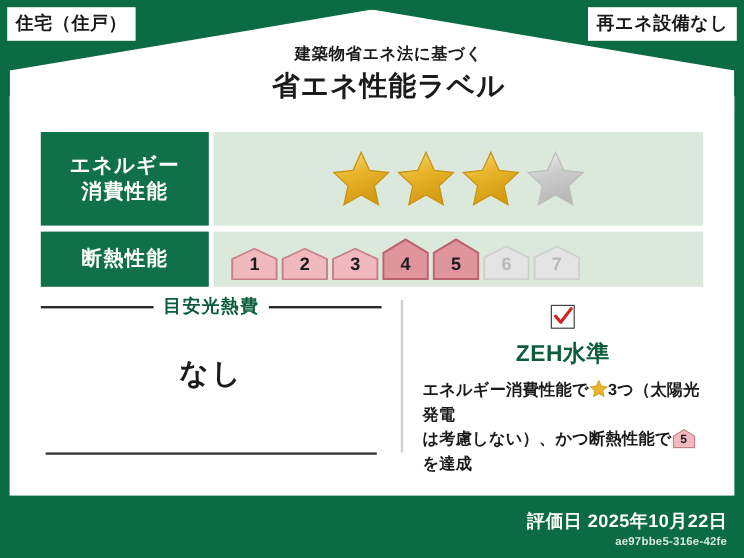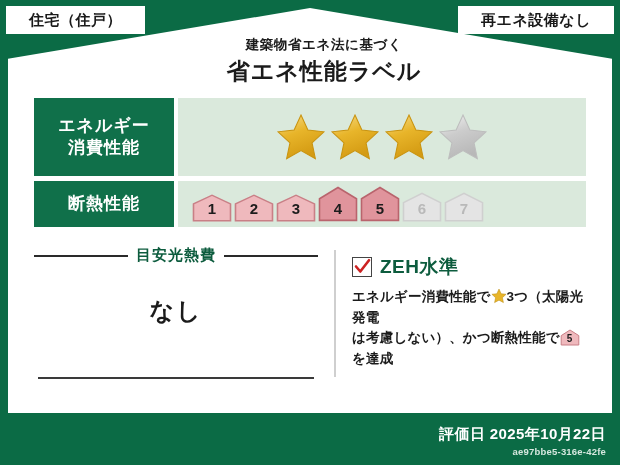--- a/index.html
+++ b/index.html
@@ -7,21 +7,21 @@
     width: 620px; height: 465px;
     font-family: "Liberation Sans", "DejaVu Sans", sans-serif;
   }
   body { background: #0b6b45; position: relative; overflow: hidden; }
 
   
   .corner-badge {
     position: absolute; top: 6px;
     background: #ffffff; color: #1a1a1a;
     font-size: 15px; font-weight: 700;
-    padding: 5px 23px 6px;
+    padding: 5px 7px 6px;
     letter-spacing: 0.5px;
     line-height: 1.15;
     white-space: nowrap;
     z-index: 6;
   }
   #badge-dwelling { left: 6px; }
   #badge-renew { right: 6px; }
 
   
   .roof {
@@ -40,21 +40,21 @@
     position: absolute; top: 36px; left: 0; right: 0;
     text-align: center; z-index: 5; color: #1b1b1b; padding-left: 28px;
   }
   .title-small { font-size: 13.5px; font-weight: 700; letter-spacing: 0.6px; }
   .title-big {
     font-size: 23px; font-weight: 700; letter-spacing: 1px;
     margin-top: 2px;
   }
 
   
-  .rows { position: absolute; left: 26px; right: 26px; top: 18px; }
+  .rows { position: absolute; left: 26px; right: 26px; top: 30px; }
   .row { display: flex; align-items: stretch; margin-bottom: 5px; }
 
   .row-label {
     width: 140px; flex: 0 0 140px;
     background: #10704a; color: #ffffff;
     display: flex; align-items: center; justify-content: center;
     text-align: center;
     font-size: 17px; font-weight: 700; line-height: 1.28;
     letter-spacing: 1px;
   }
@@ -113,21 +113,21 @@
   .cost-underline {
     position: absolute; left: 4px; right: 20px; bottom: 24px;
     height: 2px; background: #3a3a3a;
   }
 
   .divider {
     flex: 0 0 2px; background: #cfcfcf; margin: 4px 0 26px 0;
   }
 
   .zeh-col { flex: 1 1 auto; padding-left: 16px; padding-top: 8px; }
-  .zeh-head { display: flex; align-items: center; gap: 8px; }
+  .zeh-head { display: flex; align-items: center; gap: 8px; flex-direction: column; }
   .checkbox {
     width: 20px; height: 20px; flex: 0 0 20px;
     border: 1.5px solid #444; background: #fff;
     position: relative;
   }
   .checkbox svg { position: absolute; left: 1px; top: 0px; }
   .zeh-title {
     font-size: 19px; font-weight: 700; color: #0d5c3e; letter-spacing: 0.5px;
   }
   .zeh-desc {

